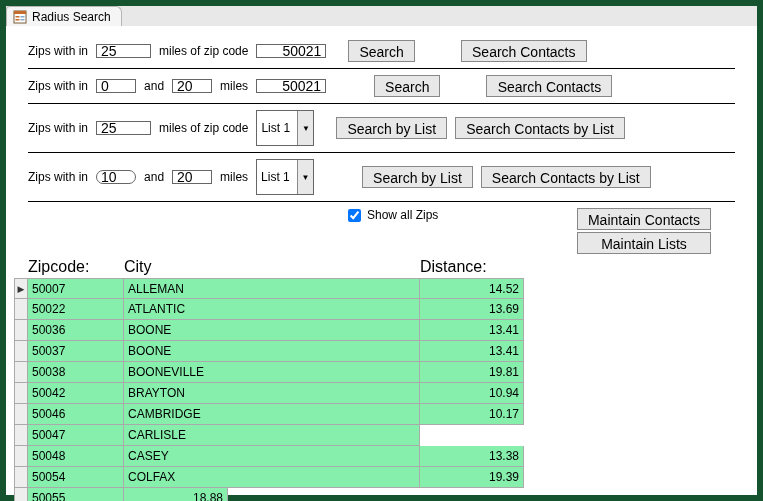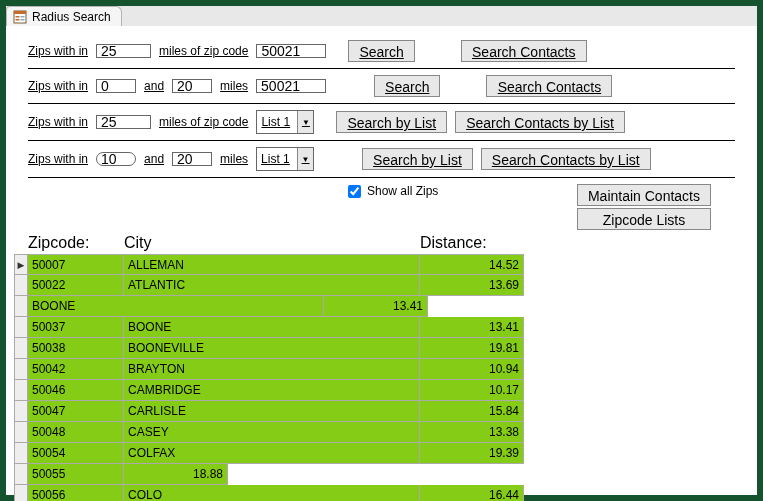--- a/index.html
+++ b/index.html
@@ -42,44 +42,43 @@
     .form-icon {
       width: 14px;
       height: 14px;
       display: inline-flex;
       align-items: center;
       justify-content: center;
     }
     .form-body {
       padding: 8px 22px 0 22px;
       flex: 0 0 auto;
-      text-decoration: underline;
     }
     .search-row {
       display: flex;
       align-items: center;
       gap: 8px;
       padding: 6px 0;
       border-bottom: 1px solid #000;
     }
     .lbl { white-space: nowrap; }
     .txt {
       border: 1px solid #666;
       background: #fff;
       padding: 2px 4px;
       height: 14px;
       font-family: inherit;
       font-size: 14px;
     }
     .w55 { width: 55px; }
-    .w70 { width: 70px; }
+    .w70 { width: 70px; text-align: right; }
     .combo {
       display: inline-flex;
       align-items: stretch;
-      height: 24px;
+      height: 36px;
       border: 1px solid #666;
     }
     .combo .combo-val {
       padding: 2px 6px 2px 4px;
       min-width: 40px;
       background: #fff;
       display: flex;
       align-items: center;
     }
     .combo .combo-btn {
@@ -145,21 +144,21 @@
       display: flex;
       align-items: center;
       justify-content: center;
       font-size: 9px;
       color: #333;
     }
     .cell {
       border: 1px solid #aaa;
       border-left: none;
       padding: 2px 4px;
-      background: #84cc16;
+      background: #86efac;
       display: flex;
       align-items: center;
       overflow: hidden;
     }
     .cell-zip { width: 96px; }
     .cell-city { width: 296px; }
     .cell-dist { width: 104px; justify-content: flex-end; }
     .grid-row + .grid-row .rowsel,
     .grid-row + .grid-row .cell { border-top: none; }
   </style>
@@ -240,21 +239,21 @@
 
   </div>
 
   <div class="lower-controls">
     <div class="check-wrap">
       <input type="checkbox" checked="" style="">
       <span>Show all Zips</span>
     </div>
     <div class="maint-stack" style="margin-right:24px">
       <button class="btn" style="min-width:120px">Maintain Contacts</button>
-      <button class="btn" style="min-width:120px">Zipcode Lists</button>
+      <button class="btn" style="min-width:120px">Maintain Lists</button>
     </div>
   </div>
 
   <div class="grid-wrap">
     <div class="grid-headers">
       <div class="hdr-zip">Zipcode:</div>
       <div class="hdr-city">City</div>
       <div class="hdr-dist">Distance:</div>
     </div>
     <div class="grid-body" id="grid-body">
@@ -265,20 +264,21 @@
           <div class="cell cell-dist">14.52</div>
         </div>
         <div class="grid-row">
           <div class="rowsel"></div>
           <div class="cell cell-zip">50022</div>
           <div class="cell cell-city">ATLANTIC</div>
           <div class="cell cell-dist">13.69</div>
         </div>
         <div class="grid-row">
           <div class="rowsel"></div>
+          <div class="cell cell-zip">50036</div>
           <div class="cell cell-city">BOONE</div>
           <div class="cell cell-dist">13.41</div>
         </div>
         <div class="grid-row">
           <div class="rowsel"></div>
           <div class="cell cell-zip">50037</div>
           <div class="cell cell-city">BOONE</div>
           <div class="cell cell-dist">13.41</div>
         </div>
         <div class="grid-row">
@@ -296,21 +296,20 @@
         <div class="grid-row">
           <div class="rowsel"></div>
           <div class="cell cell-zip">50046</div>
           <div class="cell cell-city">CAMBRIDGE</div>
           <div class="cell cell-dist">10.17</div>
         </div>
         <div class="grid-row">
           <div class="rowsel"></div>
           <div class="cell cell-zip">50047</div>
           <div class="cell cell-city">CARLISLE</div>
-          <div class="cell cell-dist">15.84</div>
         </div>
         <div class="grid-row">
           <div class="rowsel"></div>
           <div class="cell cell-zip">50048</div>
           <div class="cell cell-city">CASEY</div>
           <div class="cell cell-dist">13.38</div>
         </div>
         <div class="grid-row">
           <div class="rowsel"></div>
           <div class="cell cell-zip">50054</div>

